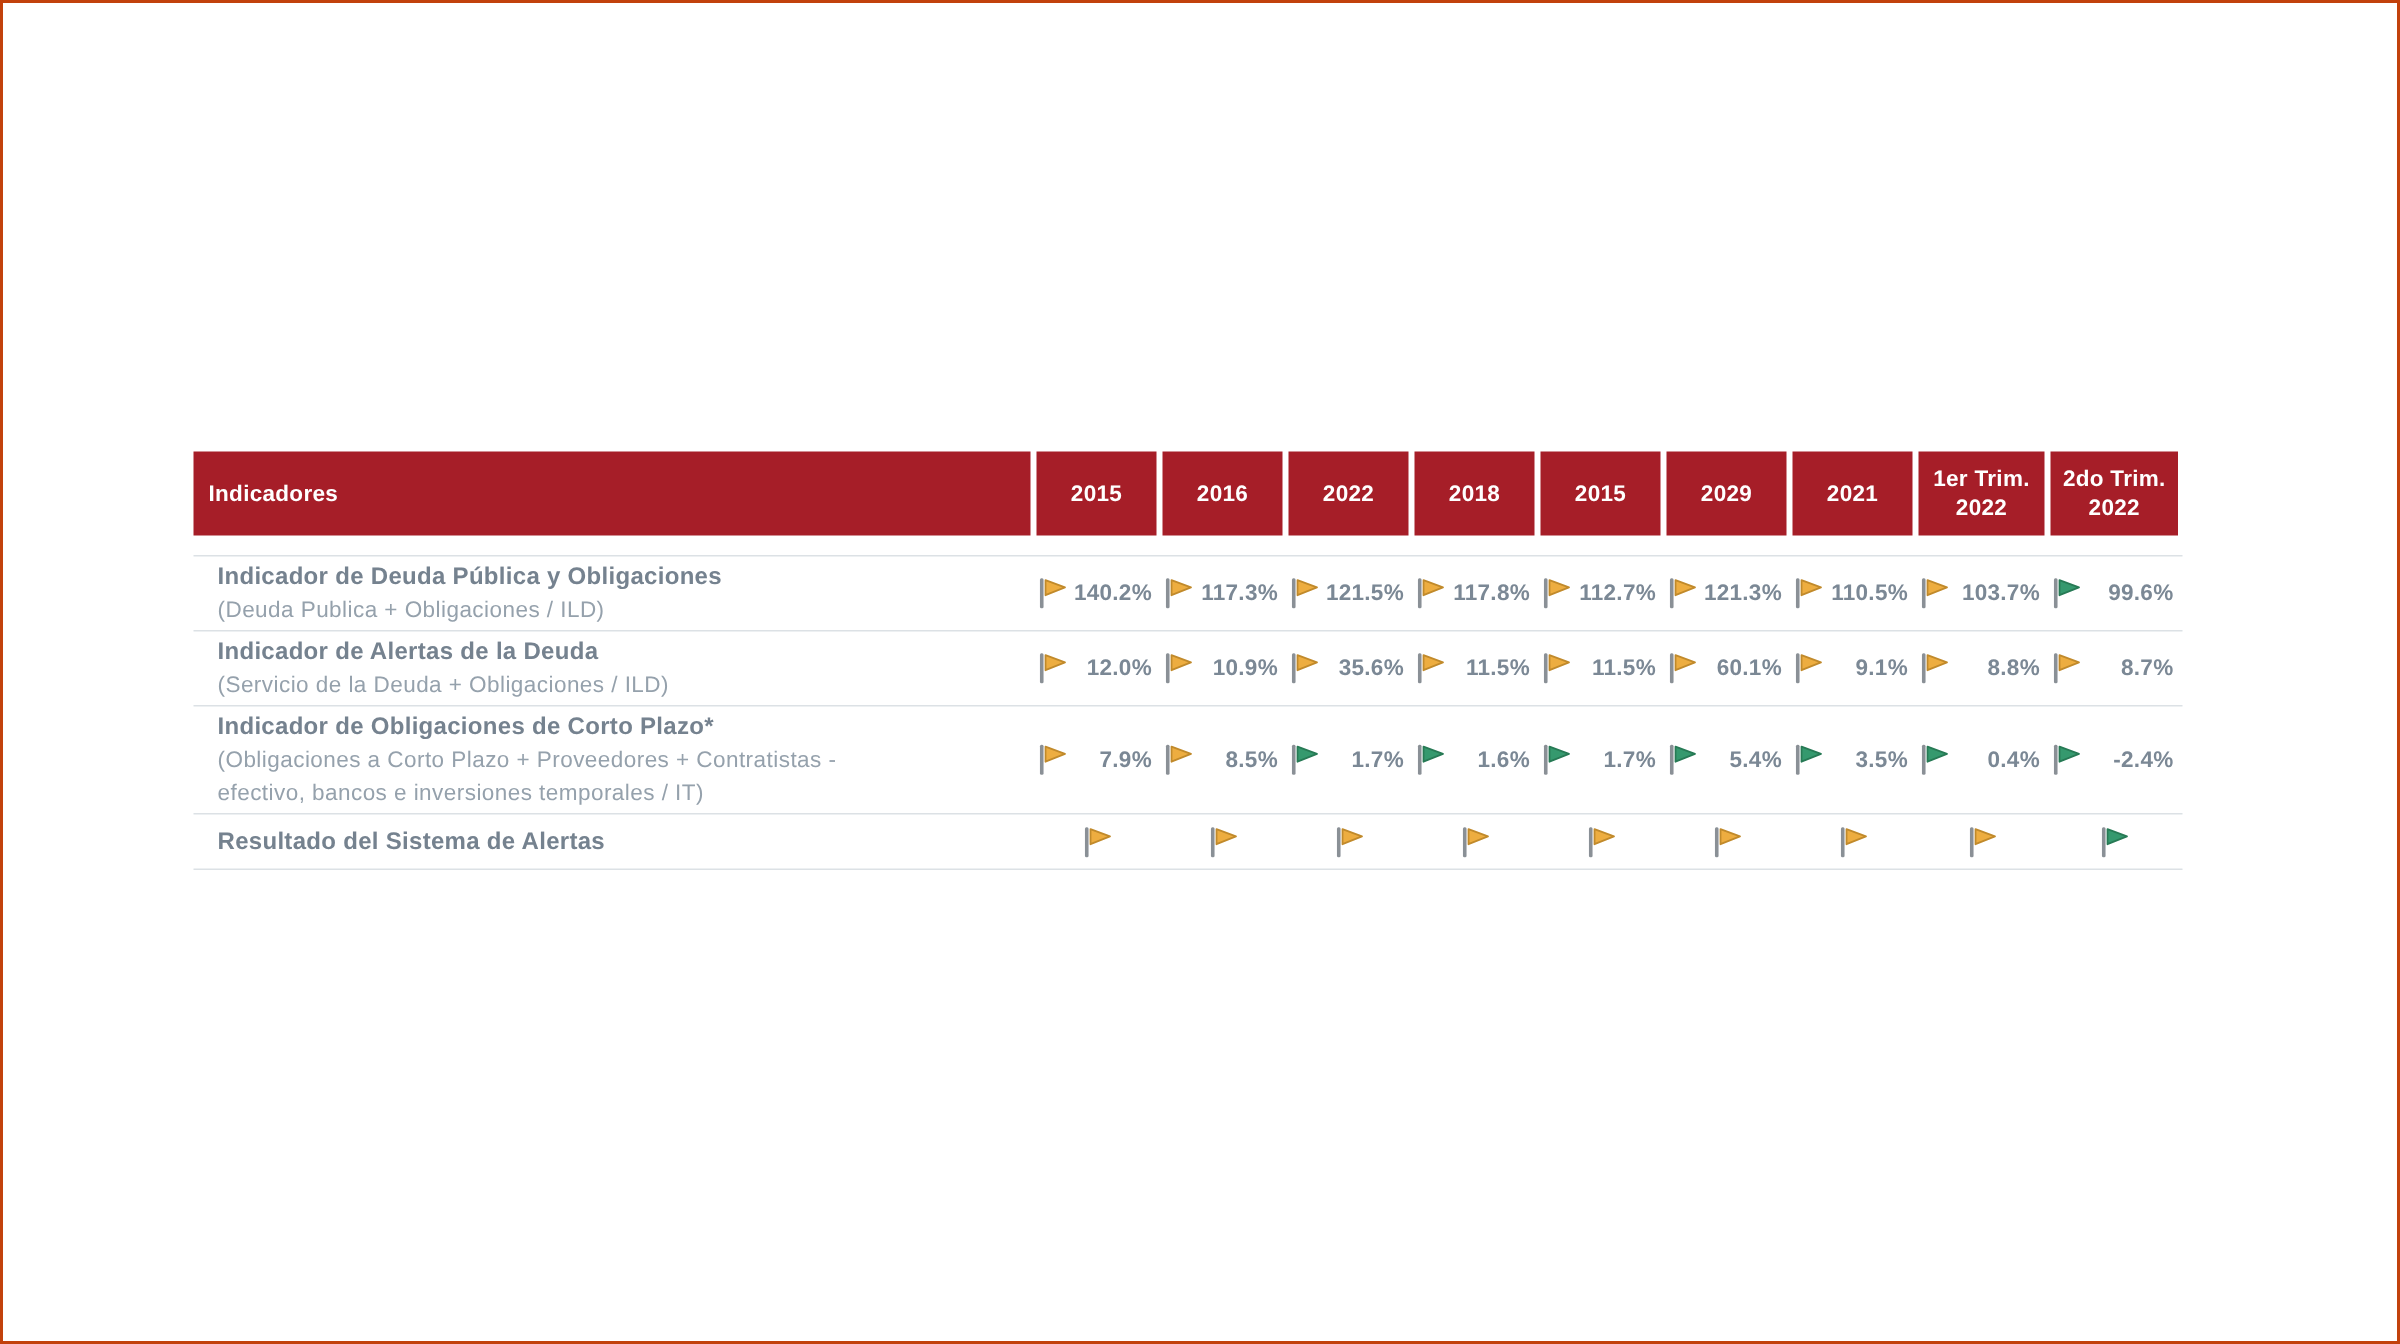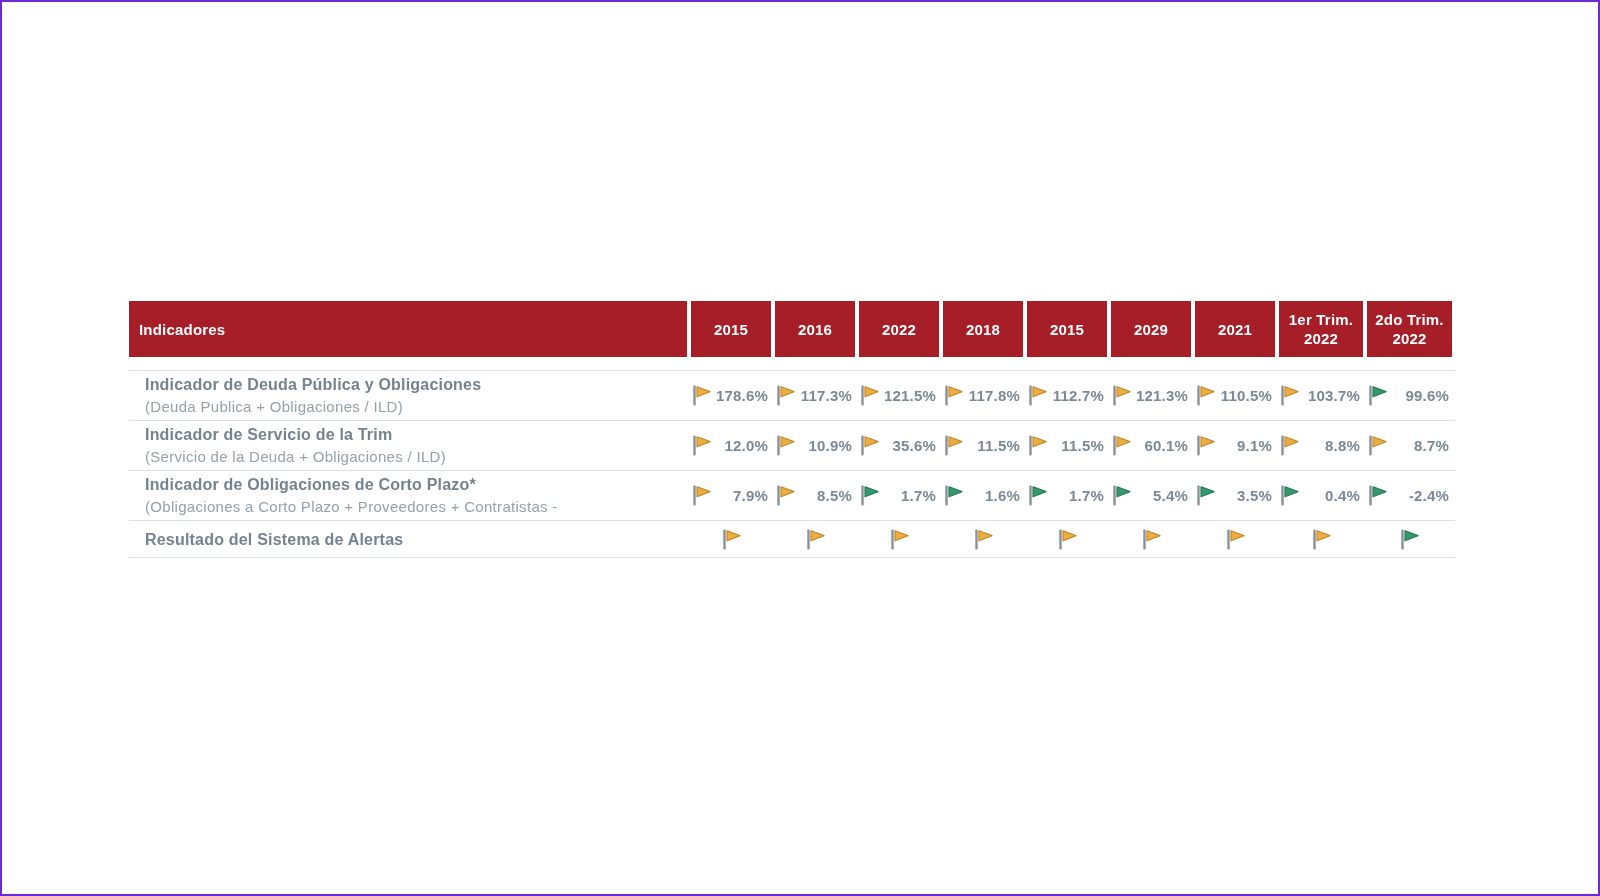--- a/index.html
+++ b/index.html
@@ -1,19 +1,19 @@
 <!DOCTYPE html>
 <html style="--header-bg: #A61E28; --header-text: #FFFFFF; --title-text: #75828F; --subtitle-text: #95A1AC; --value-text: #7B8895; --row-border: #DCE1E5; --flag-yellow: #EDAD40; --flag-yellow-outline: #C18A2B; --flag-green: #35996E; --flag-green-outline: #277A55; --flag-pole: #8A9096; --page-border: #000000;"><head>
 <meta charset="utf-8">
 <style>
   * { margin:0; padding:0; box-sizing:border-box; }
   html,body { background:#ffffff; }
   .page {
     width:1600px; height:896px;
-    border:2px solid #6d28d9;
+    border:2px solid #c2410c;
     background:#ffffff;
     position:relative;
     font-family:"Liberation Sans","DejaVu Sans",sans-serif;
     overflow:hidden;
   }
   .indicators-table {
     position:absolute; left:127px; top:299px; width:1326px;
     --grid-cols:558px 80px 80px 80px 80px 80px 80px 80px 84px 85px;
   }
   .thead {
@@ -121,21 +121,21 @@
     <div class="tr">
           <div class="label-cell">
             <div class="row-title">Indicador de Deuda Pública y Obligaciones</div>
             <div class="row-sub">(Deuda Publica + Obligaciones / ILD)</div>
           </div>
           <div class="value-cell">
             <svg class="flag" width="21" height="23" viewBox="0 0 21 23">
               <rect x="2.3" y="1.5" width="2.4" height="20" rx="1" fill="#8A9096"></rect>
               <path d="M6 2.8 L19 7.6 L6 12.8 Z" fill="#EDAD40" stroke="#C18A2B" stroke-width="1.2" stroke-linejoin="round"></path>
             </svg>
-            <span class="cell-value">178.6%</span>
+            <span class="cell-value">140.2%</span>
           </div>
           <div class="value-cell">
             <svg class="flag" width="21" height="23" viewBox="0 0 21 23">
               <rect x="2.3" y="1.5" width="2.4" height="20" rx="1" fill="#8A9096"></rect>
               <path d="M6 2.8 L19 7.6 L6 12.8 Z" fill="#EDAD40" stroke="#C18A2B" stroke-width="1.2" stroke-linejoin="round"></path>
             </svg>
             <span class="cell-value">117.3%</span>
           </div>
           <div class="value-cell">
             <svg class="flag" width="21" height="23" viewBox="0 0 21 23">
@@ -182,21 +182,21 @@
           <div class="value-cell">
             <svg class="flag" width="21" height="23" viewBox="0 0 21 23">
               <rect x="2.3" y="1.5" width="2.4" height="20" rx="1" fill="#8A9096"></rect>
               <path d="M6 2.8 L19 7.6 L6 12.8 Z" fill="#35996E" stroke="#277A55" stroke-width="1.2" stroke-linejoin="round"></path>
             </svg>
             <span class="cell-value">99.6%</span>
           </div>
         </div>
         <div class="tr">
           <div class="label-cell">
-            <div class="row-title">Indicador de Servicio de la Trim</div>
+            <div class="row-title">Indicador de Alertas de la Deuda</div>
             <div class="row-sub">(Servicio de la Deuda + Obligaciones / ILD)</div>
           </div>
           <div class="value-cell">
             <svg class="flag" width="21" height="23" viewBox="0 0 21 23">
               <rect x="2.3" y="1.5" width="2.4" height="20" rx="1" fill="#8A9096"></rect>
               <path d="M6 2.8 L19 7.6 L6 12.8 Z" fill="#EDAD40" stroke="#C18A2B" stroke-width="1.2" stroke-linejoin="round"></path>
             </svg>
             <span class="cell-value">12.0%</span>
           </div>
           <div class="value-cell">
@@ -253,20 +253,21 @@
               <rect x="2.3" y="1.5" width="2.4" height="20" rx="1" fill="#8A9096"></rect>
               <path d="M6 2.8 L19 7.6 L6 12.8 Z" fill="#EDAD40" stroke="#C18A2B" stroke-width="1.2" stroke-linejoin="round"></path>
             </svg>
             <span class="cell-value">8.7%</span>
           </div>
         </div>
         <div class="tr">
           <div class="label-cell">
             <div class="row-title">Indicador de Obligaciones de Corto Plazo*</div>
             <div class="row-sub">(Obligaciones a Corto Plazo + Proveedores + Contratistas -</div>
+            <div class="row-sub">efectivo, bancos e inversiones temporales / IT)</div>
           </div>
           <div class="value-cell">
             <svg class="flag" width="21" height="23" viewBox="0 0 21 23">
               <rect x="2.3" y="1.5" width="2.4" height="20" rx="1" fill="#8A9096"></rect>
               <path d="M6 2.8 L19 7.6 L6 12.8 Z" fill="#EDAD40" stroke="#C18A2B" stroke-width="1.2" stroke-linejoin="round"></path>
             </svg>
             <span class="cell-value">7.9%</span>
           </div>
           <div class="value-cell">
             <svg class="flag" width="21" height="23" viewBox="0 0 21 23">

